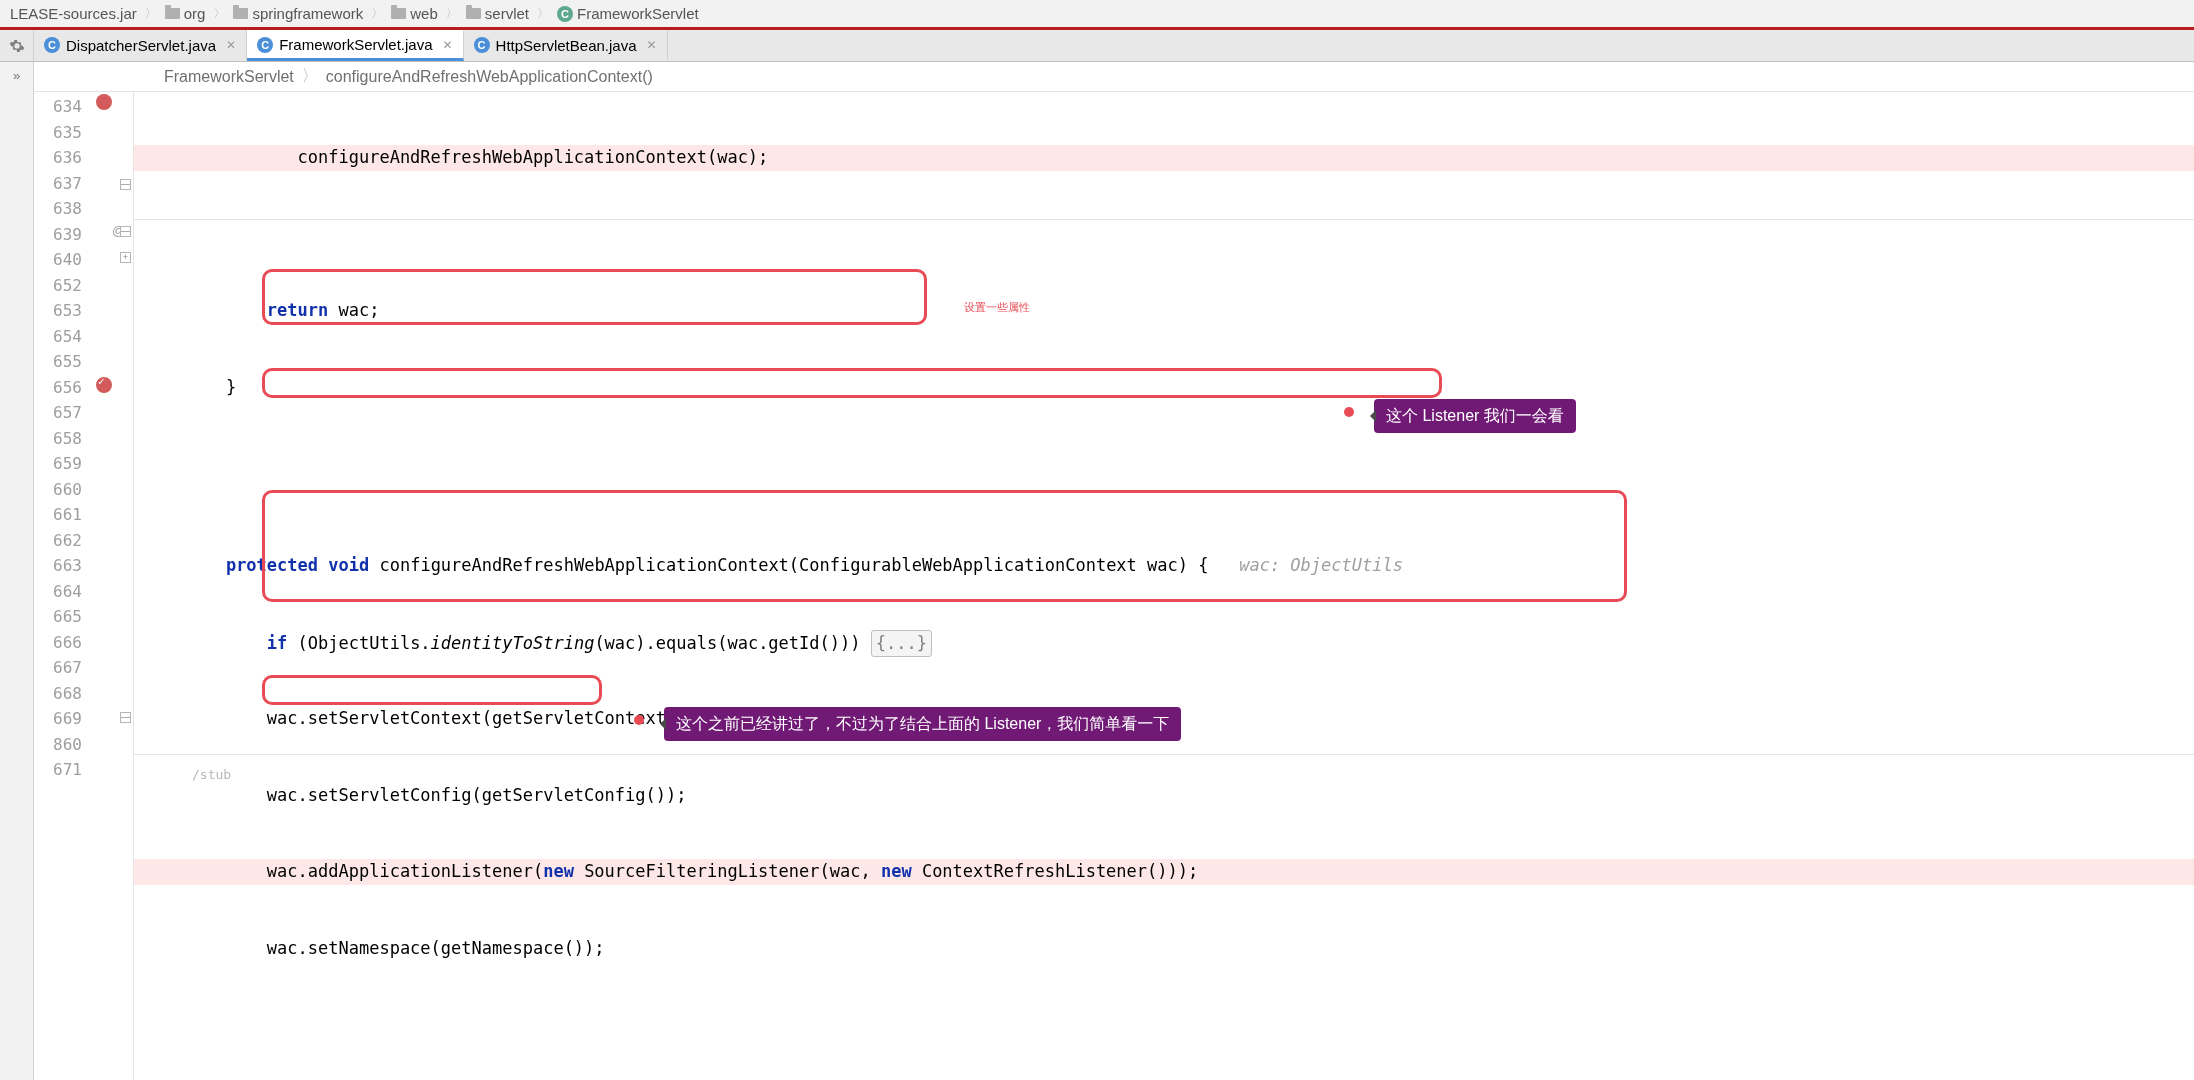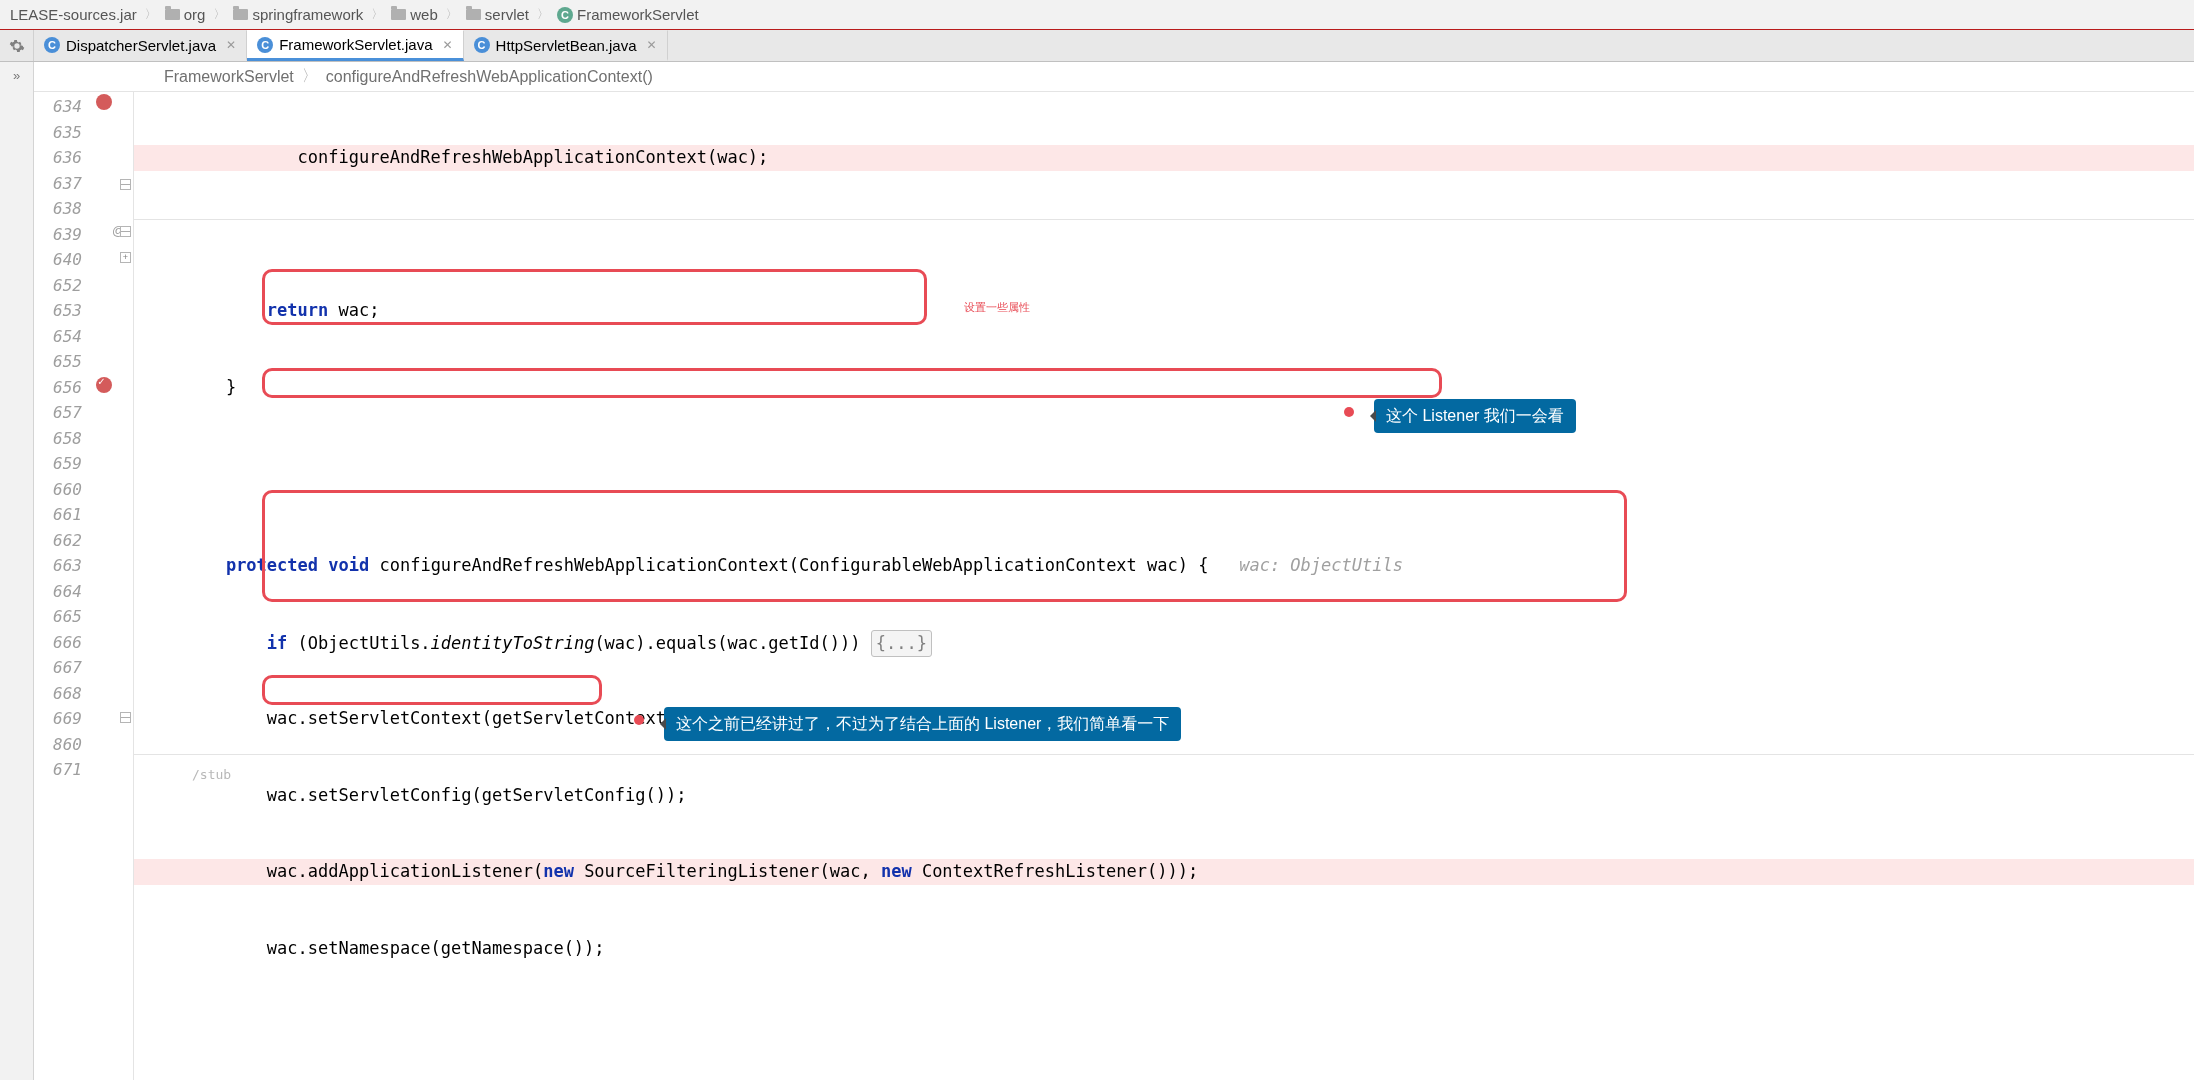--- a/index.html
+++ b/index.html
@@ -13,21 +13,21 @@
     height: 1080px;
     position: relative;
   }
 
   
   .breadcrumb-bar {
     display: flex;
     align-items: center;
     height: 30px;
     background: #f2f2f2;
-    border-bottom: 1px solid #b91c1c;
+    border-bottom: 3px solid #b91c1c;
     padding-left: 6px;
     font-family: -apple-system, "Segoe UI", sans-serif;
     font-size: 15px;
     color: #555;
     gap: 4px;
   }
   .bc-item { display: flex; align-items: center; gap: 4px; padding: 0 4px; }
   .bc-sep { color: #b0b0b0; font-size: 12px; }
   .folder-icon { width: 15px; height: 11px; background:#b0b0b0; border-radius:1px; display:inline-block; position:relative; }
   .folder-icon::before { content:''; position:absolute; top:-3px; left:0; width:6px; height:3px; background:#b0b0b0; border-radius:1px 1px 0 0;}
@@ -88,21 +88,21 @@
   .editor {
     position:absolute; left:34px; top:92px; right:0; bottom:0;
     display:flex; background:#fff;
   }
   .gutter {
     width: 56px; text-align:right; color:#9e9e9e;
     font-family: "Menlo", monospace; font-size:16px;
     padding-right:8px; padding-top:2px;
     user-select:none;
   }
-  .gutter div { height:25.5px; line-height:25.5px;font-style:italic; }
+  .gutter div { height:25.5px; line-height:25.5px; }
   .marker-col {
     width: 44px; position:relative;
     border-right:1px solid #e4e4e4;
   }
   .marker-col .mark { position:absolute; left:6px; width:18px; height:18px; }
   .bp-done { width:16px; height:16px; border-radius:50%; background:#d45b5b; position:relative; }
   .bp-check { width:16px; height:16px; border-radius:50%; background:#d45b5b; position:relative; }
   .bp-check::after { content:'✓'; position:absolute; top:-2px; left:2px; color:#fff; font-size:11px; font-weight:bold; }
   .ov { position:absolute; left:22px; color:#9e9e9e; font-family:sans-serif; font-size:13px; }
   .fold {
@@ -130,21 +130,21 @@
   
   .redbox {
     position:absolute; border:3px solid #e84b55; border-radius:10px;
     pointer-events:none;
   }
   .redlabel {
     position:absolute; color:#e84b55; font-family: "PingFang SC","Microsoft YaHei",sans-serif;
     font-size:11px; pointer-events:none;
   }
   .tooltip-dark {
-    position:absolute; background:#0369a1; color:#fff;
+    position:absolute; background:#701a75; color:#fff;
     font-family:"PingFang SC","Microsoft YaHei",sans-serif; font-size:16px;
     padding:4px 12px; border-radius:4px;
   }
   .tooltip-dark::before {
     content:''; position:absolute; left:-10px; top:50%; transform:translateY(-50%);
     border:6px solid transparent; border-right-color:#4a4a4a;
   }
   .rd-dot { position:absolute; width:10px; height:10px; border-radius:50%; background:#e84b55; }
 
   .method-sep {

